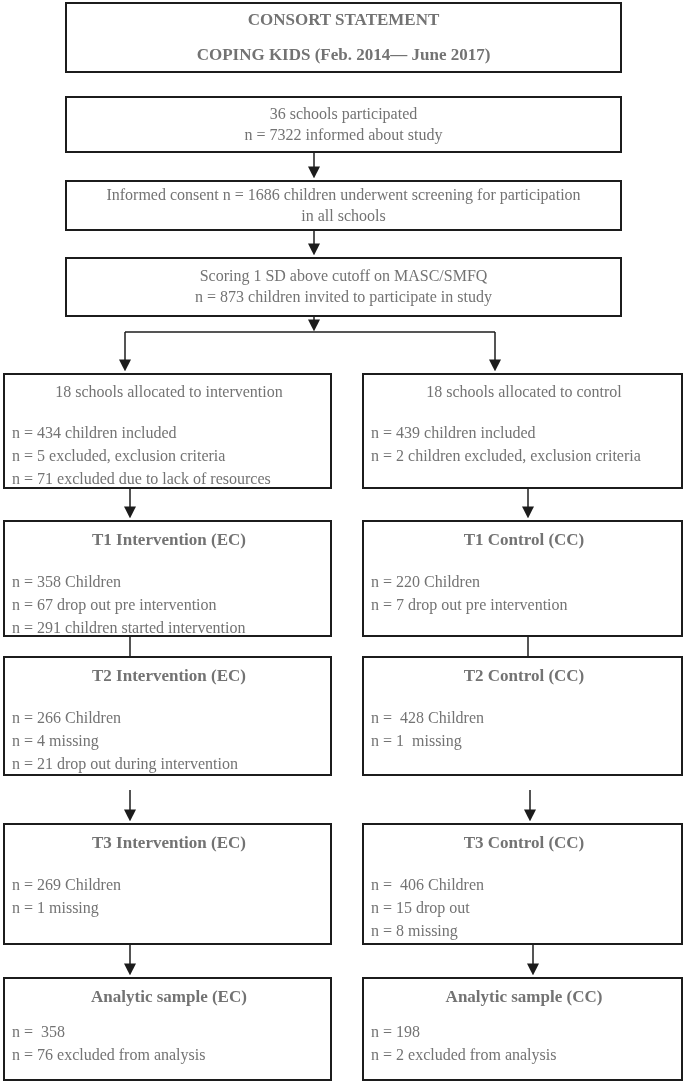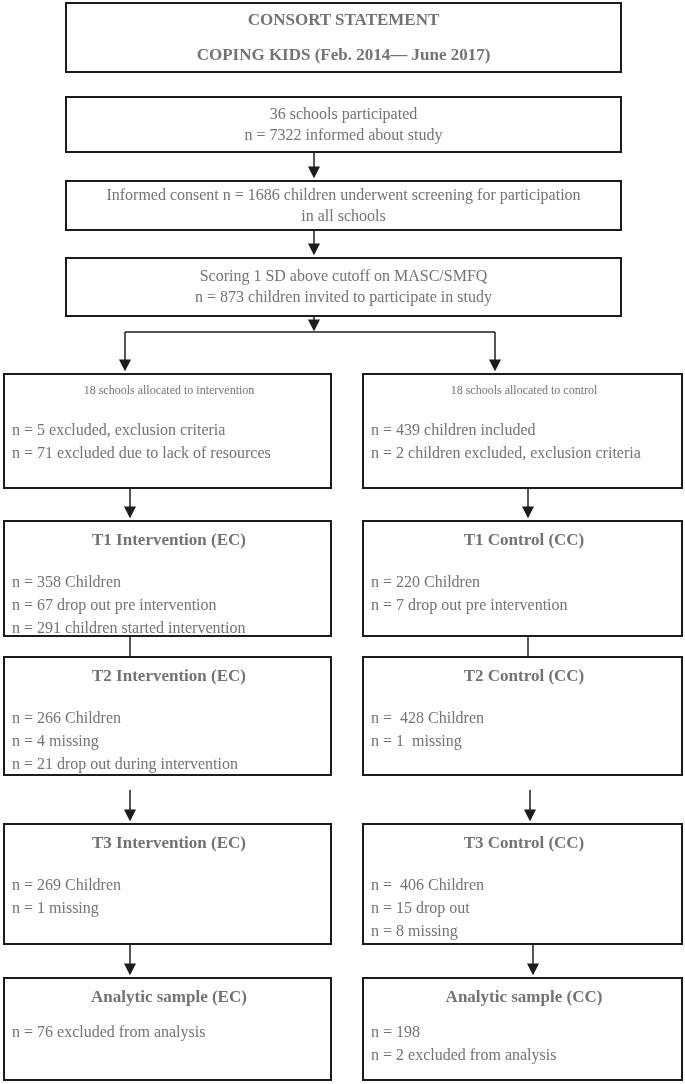--- a/index.html
+++ b/index.html
@@ -40,21 +40,21 @@
   }
   .left-col  { left: 3px;  width: 329px; }
   .right-col { left: 362px; width: 321px; }
   .btitle {
     text-align: center;
     font-weight: bold;
     font-size: 17px;
     margin-top: 2px;
     white-space: pre-wrap;
   }
-  .btitle.regular { font-weight: normal; font-size: 12px; }
+  .btitle.regular { font-weight: normal; font-size: 16px; }
   .n-lines { margin-top: 20px; line-height: 1.45; }
   .n-lines.tight { margin-top: 13px; }
   .bline { white-space: pre-wrap; }
   
   .row-header   { top: 2px;   height: 71px; }
   .row-top1     { top: 96px;  height: 57px; }
   .row-top2     { top: 180px; height: 51px; }
   .row-top3     { top: 257px; height: 60px; }
   .row-alloc    { top: 373px; height: 116px; }
   .row-t1       { top: 520px; height: 117px; }
@@ -113,20 +113,21 @@
   </div>
 
   <div class="box center-box row-top3">
     <div class="cline">Scoring 1 SD above cutoff on MASC/SMFQ</div>
     <div class="cline">n = 873 children invited to participate in study</div>
   </div>
 
   <div class="box branch-box left-col row-alloc">
     <div class="btitle regular">18 schools allocated to intervention</div>
     <div class="n-lines">
+      <div class="bline">n = 434 children included</div>
       <div class="bline">n = 5 excluded, exclusion criteria</div>
       <div class="bline">n = 71 excluded due to lack of resources</div>
     </div>
   </div>
 
   <div class="box branch-box right-col row-alloc">
     <div class="btitle regular">18 schools allocated to control</div>
     <div class="n-lines">
       <div class="bline">n = 439 children included</div>
       <div class="bline">n = 2 children excluded, exclusion criteria</div>
@@ -180,20 +181,21 @@
     <div class="n-lines">
       <div class="bline">n =  406 Children</div>
       <div class="bline">n = 15 drop out</div>
       <div class="bline">n = 8 missing</div>
     </div>
   </div>
 
   <div class="box branch-box left-col row-analytic">
     <div class="btitle">Analytic sample (EC)</div>
     <div class="n-lines tight">
+      <div class="bline">n =  358</div>
       <div class="bline">n = 76 excluded from analysis</div>
     </div>
   </div>
 
   <div class="box branch-box right-col row-analytic">
     <div class="btitle">Analytic sample (CC)</div>
     <div class="n-lines tight">
       <div class="bline">n = 198</div>
       <div class="bline">n = 2 excluded from analysis</div>
     </div>

